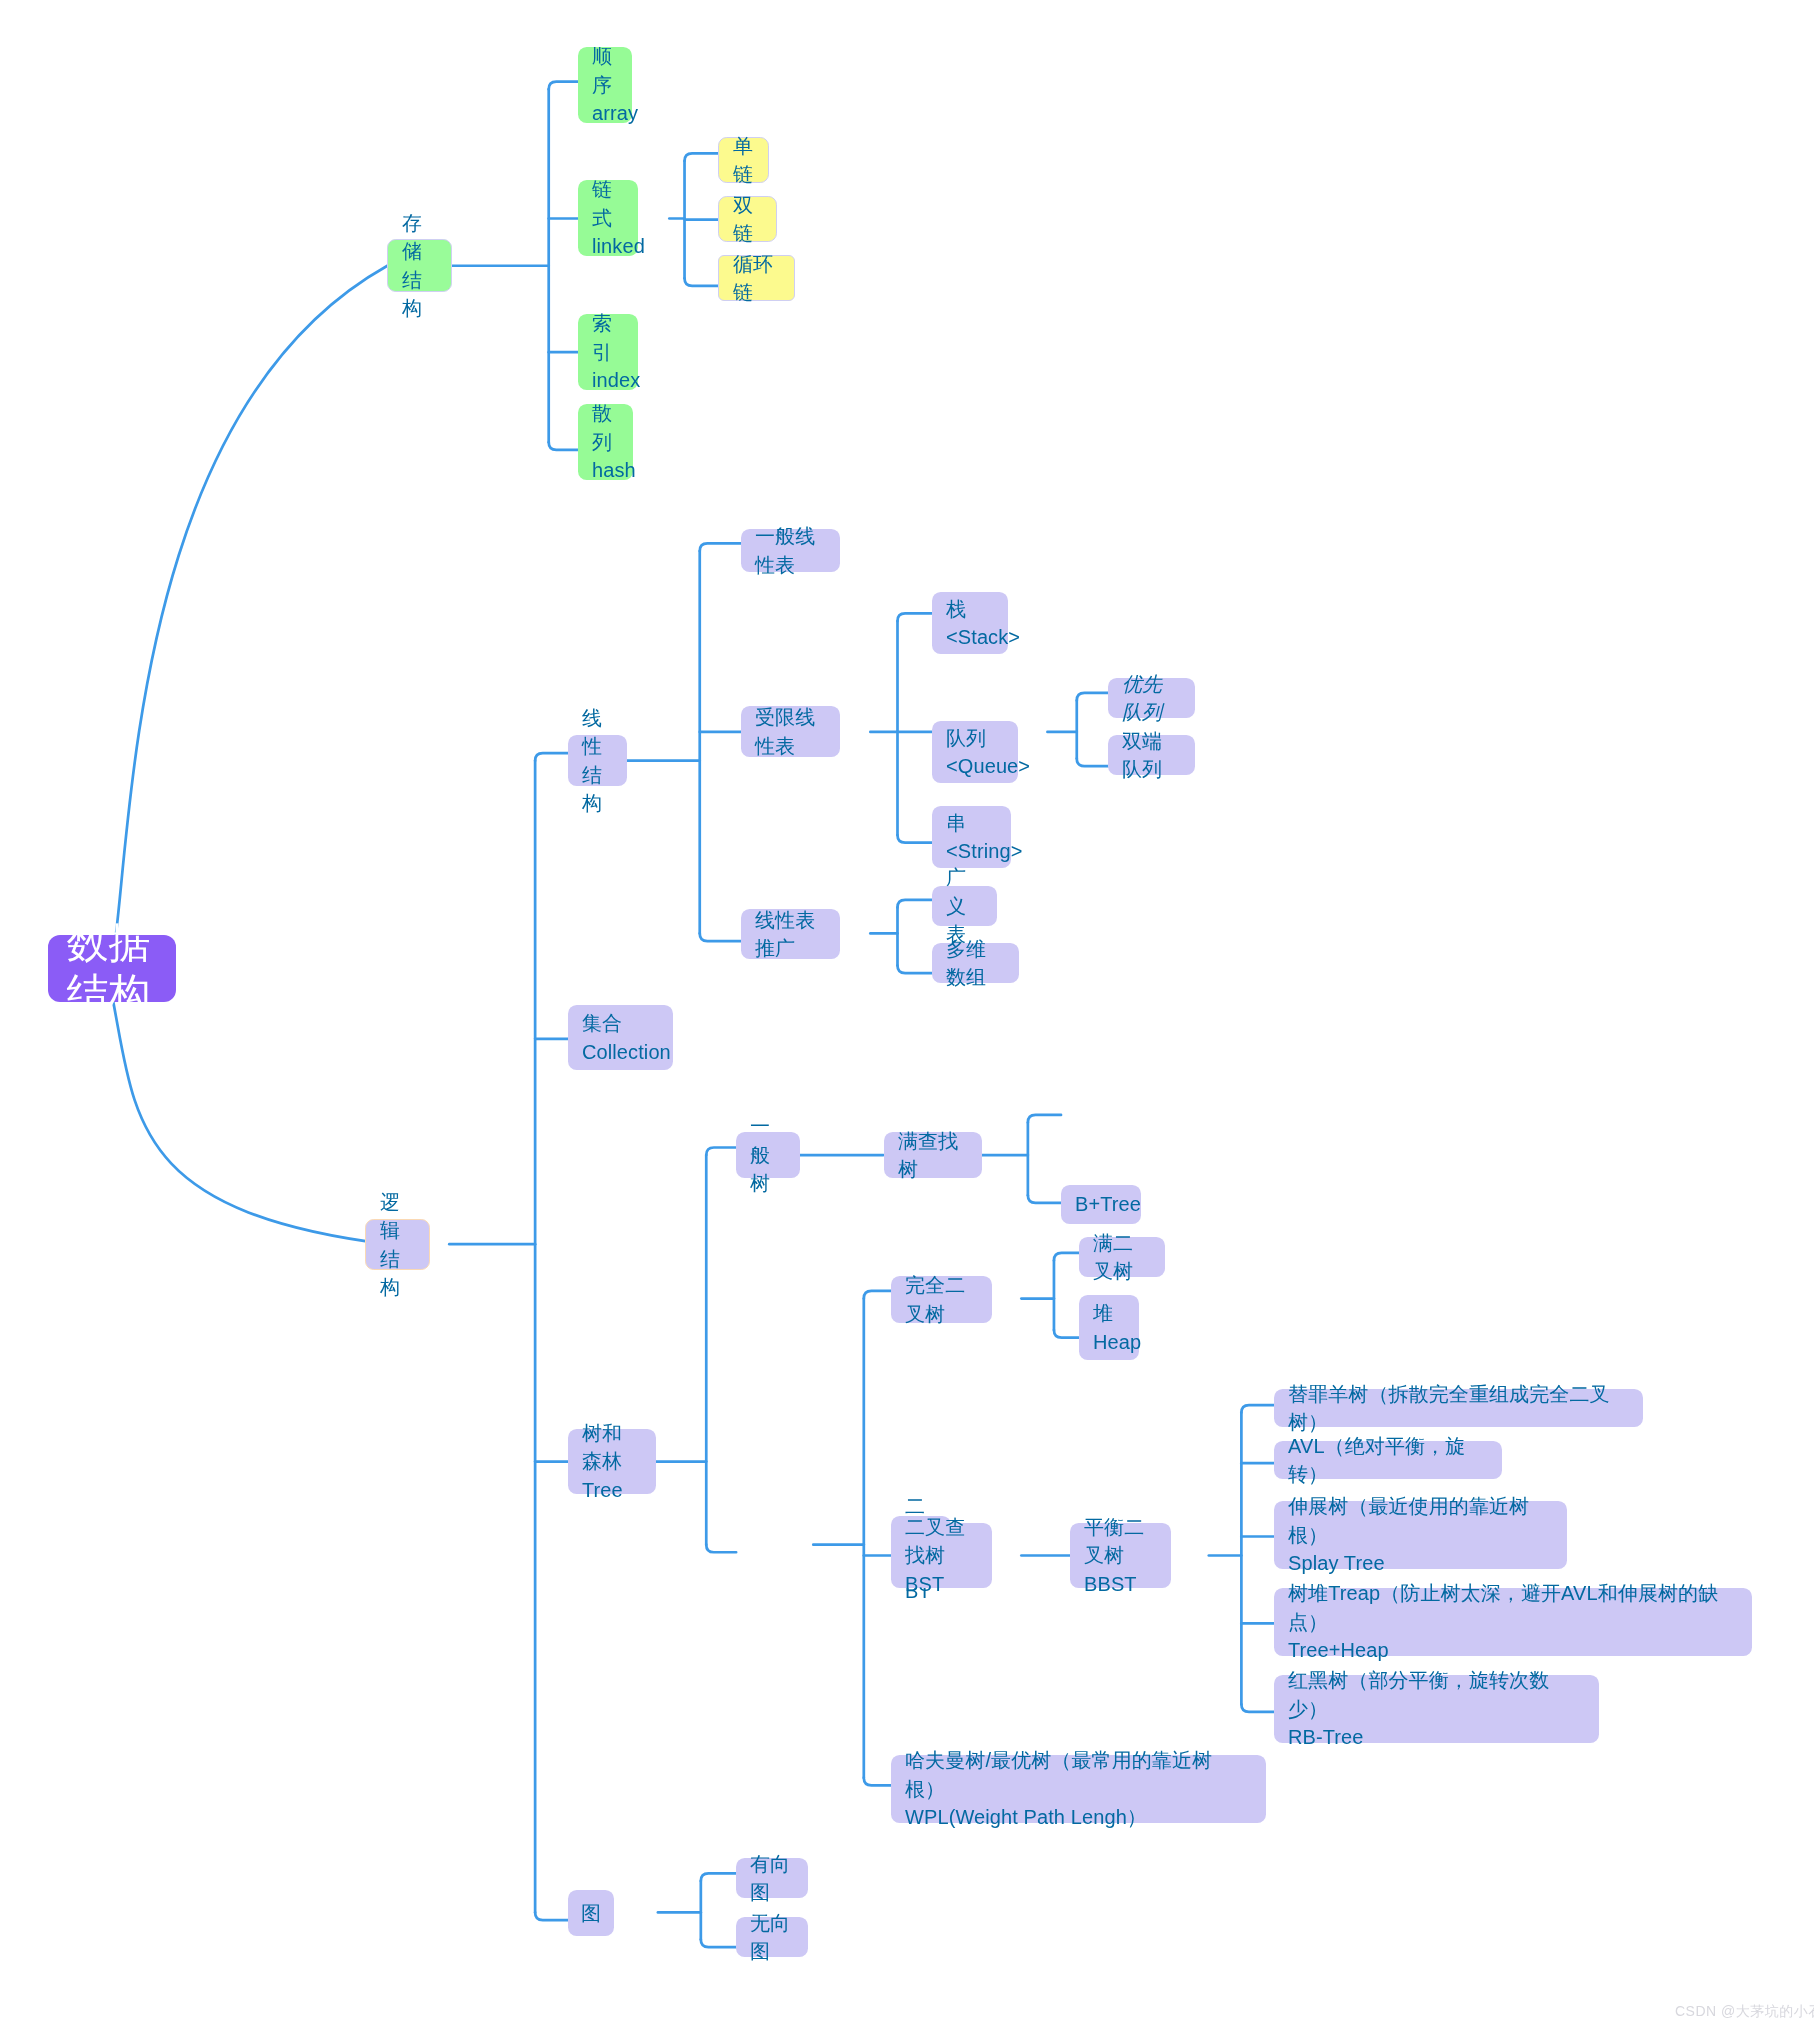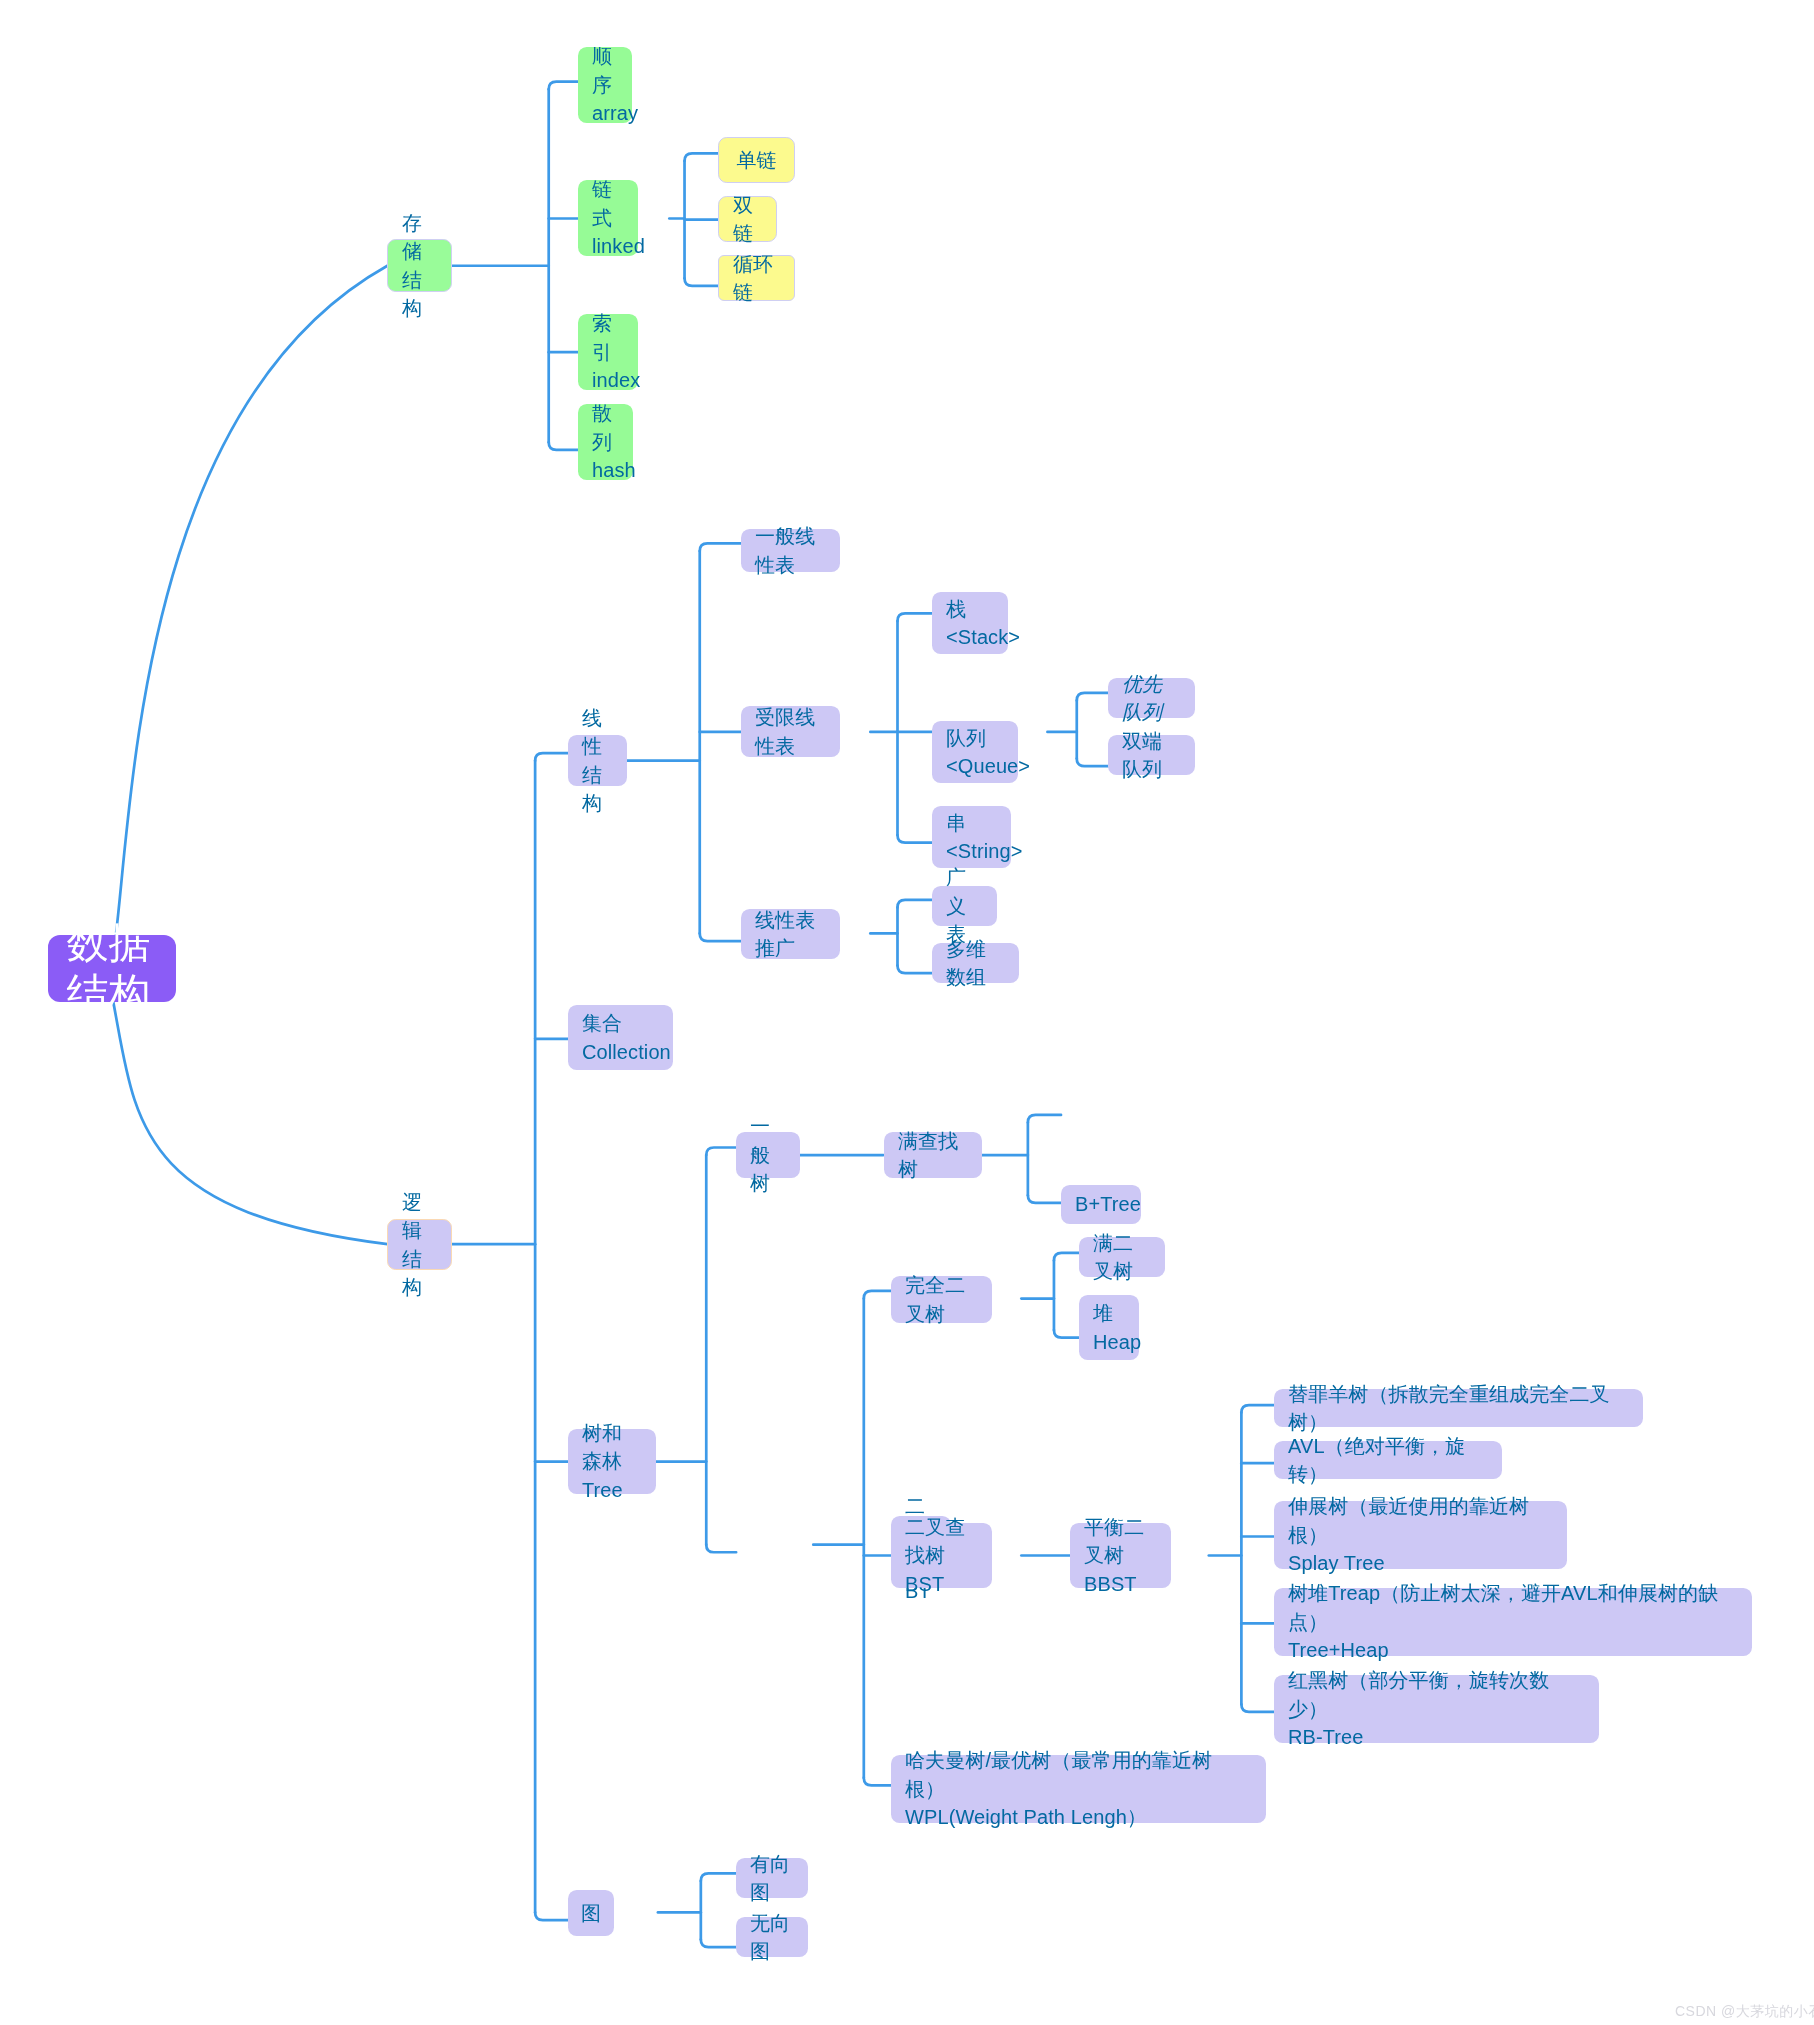--- a/index.html
+++ b/index.html
@@ -184,21 +184,21 @@
   <div class="node v-green-plain" style="left:578px; top:47px; width:54px; height:76px;">
     <span class="ln">顺序
 array</span>
   </div>
 
   <div class="node v-green-plain" style="left:578px; top:180px; width:60px; height:76px;">
     <span class="ln">链式
 linked</span>
   </div>
 
-  <div class="node v-yellow" style="left:718px; top:137px; width:77px; height:46px; align-items:center;">
+  <div class="node v-yellow" style="left:718px; top:137px; width:51px; height:46px; align-items:center;">
     <span class="ln">单链</span>
   </div>
 
   <div class="node v-yellow" style="left:718px; top:196px; width:59px; height:46px; align-items:center;">
     <span class="ln">双链</span>
   </div>
 
   <div class="node v-yellow" style="left:718px; top:255px; width:77px; height:46px; align-items:center;border-radius:6px;">
     <span class="ln">循环链</span>
   </div>
@@ -206,21 +206,21 @@
   <div class="node v-green-plain" style="left:578px; top:314px; width:60px; height:76px;">
     <span class="ln">索引
 index</span>
   </div>
 
   <div class="node v-green-plain" style="left:578px; top:404px; width:55px; height:76px;">
     <span class="ln">散列
 hash</span>
   </div>
 
-  <div class="node v-purple-sel" style="left:387px; top:1219px; width:65px; height:51px; align-items:center;">
+  <div class="node v-purple-sel" style="left:365px; top:1219px; width:65px; height:51px; align-items:center;">
     <span class="ln">逻辑结构</span>
   </div>
 
   <div class="node v-purple" style="left:568px; top:735px; width:59px; height:51px; align-items:center;">
     <span class="ln">线性结构</span>
   </div>
 
   <div class="node v-purple" style="left:741px; top:529px; width:99px; height:43px; align-items:center;">
     <span class="ln">一般线性表</span>
   </div>

